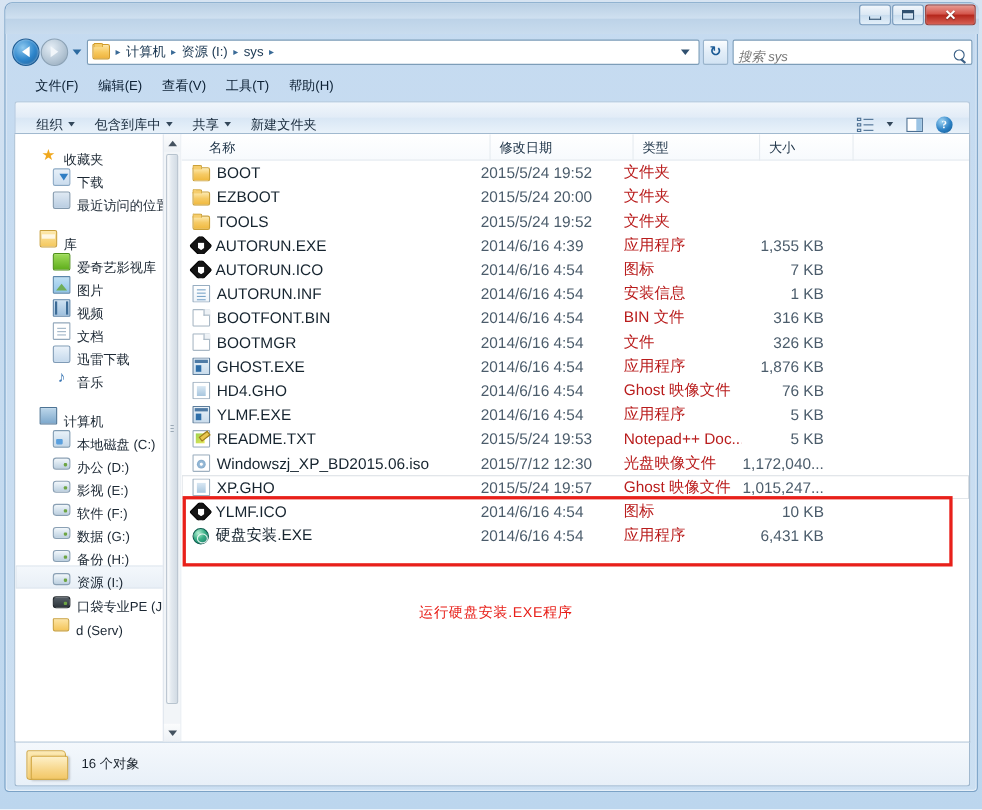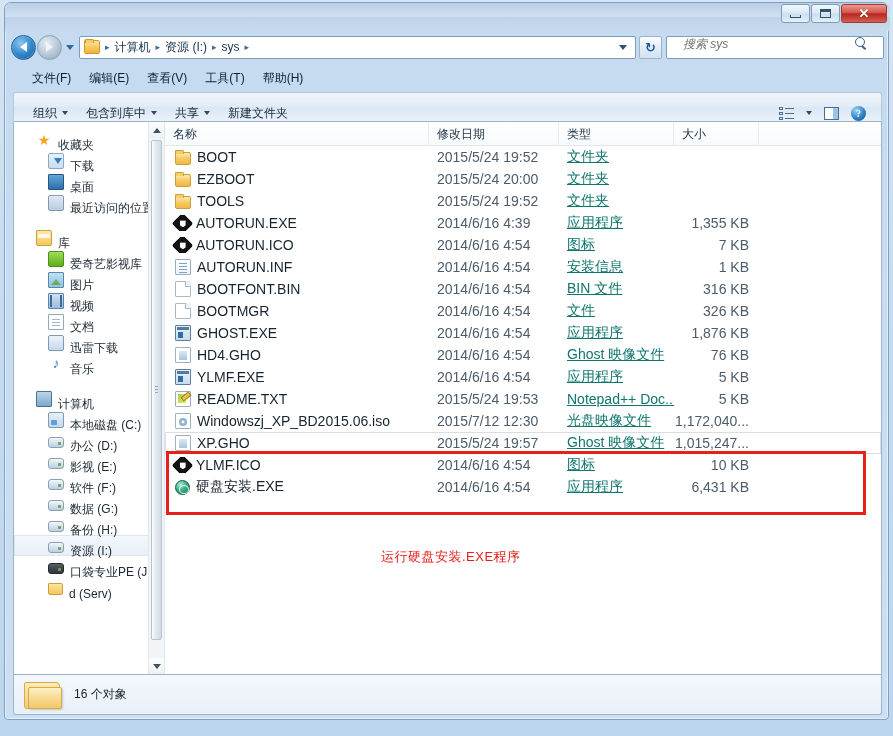--- a/index.html
+++ b/index.html
@@ -143,21 +143,21 @@
   .refresh {
     width: 23px; height: 23px; margin-left: 3px; flex: none;
     border: 1px solid #9ab4cc; border-radius: 2px;
     background: linear-gradient(to bottom, #fbfdff 0%, #e2edf8 50%, #d2e3f3 100%);
     display: flex; align-items: center; justify-content: center;
     color: #1b5a95; font-size: 13px; cursor: pointer; font-weight: bold;
   }
   .searchbox {
     width: 218px; height: 23px; margin-left: 4px; flex: none;
     background: #ffffff; border: 1px solid #7d9db8; border-radius: 2px;
-    display: flex; align-items: flex-start; padding: 0 16px;
+    display: flex; align-items: flex-end; padding: 0 4px;
   }
   .searchbox input {
     flex: 1; border: none; outline: none;
     font-family: "Liberation Sans", sans-serif; font-size: 12px;
     font-style: italic; color: #6c7379; background: transparent;
     min-width: 0;
   }
   .mag {
     width: 13px; height: 13px; flex: none; position: relative;
   }
@@ -389,39 +389,39 @@
   .colhead {
     height: 24px; display: flex; align-items: center;
     background: linear-gradient(to bottom, #ffffff 0%, #f7fafd 100%);
     border-bottom: 1px solid #e2e8ee;
   }
   .colh {
     font-size: 12px; color: #21364a; height: 24px; line-height: 24px;
     padding-left: 8px; border-right: 1px solid #e6ebf0;
     cursor: pointer; white-space: nowrap; overflow: hidden;
   }
-  .c-name { width: 264px; flex: none; }
+  .c-name { width: 264px; flex: none; margin-left: 17px; }
   .c-date { width: 130px; flex: none; }
   .c-type { width: 115px; flex: none; }
   .c-size { width: 85px; flex: none; }
   .c-rest { flex: 1; border-right: none; }
 
   .rows { position: relative; }
   .row {
     height: 22px; display: flex; align-items: center;
     font-size: 14px; color: #16242f; cursor: default;
   }
   .row.focused {
     background: #ffffff;
     box-shadow: 0 0 0 1px #d9dee3 inset;
   }
   .cell { padding-left: 8px; white-space: nowrap; overflow: hidden; }
   .cell.name { width: 264px; flex: none; display: flex; align-items: center; gap: 6px; padding-left: 10px; }
   .cell.date { width: 130px; flex: none; color: #4b5c6b; }
-  .cell.type { width: 115px; flex: none; color: #0f766e; text-decoration: underline; }
+  .cell.type { width: 115px; flex: none; color: #b91c1c; }
   .cell.size { width: 85px; flex: none; color: #4b5c6b; text-align: right; padding-right: 10px; padding-left: 0; }
 
   
   .fico { width: 16px; height: 16px; flex: none; position: relative; }
   .fico.folder {
     width: 16px; height: 13px; margin-top: 2px;
     background: linear-gradient(to bottom, #fdeab0 0%, #f6cb66 48%, #f0b93f 100%);
     border: 1px solid #caa038; border-radius: 1px 2px 2px 2px;
   }
   .fico.folder::before {
@@ -646,24 +646,20 @@
           <div class="nav-group">
             <div class="nav-row">
               <span class="nico star">★</span>
               <span class="nav-label">收藏夹</span>
             </div>
             <div class="nav-row child">
               <span class="nico dl"></span>
               <span class="nav-label">下载</span>
             </div>
             <div class="nav-row child">
-              <span class="nico desk"></span>
-              <span class="nav-label">桌面</span>
-            </div>
-            <div class="nav-row child">
               <span class="nico recent"></span>
               <span class="nav-label">最近访问的位置</span>
             </div>
           </div>
 
           <div class="nav-gap"></div>
 
           <div class="nav-group">
             <div class="nav-row">
               <span class="nico libfolder"></span>

